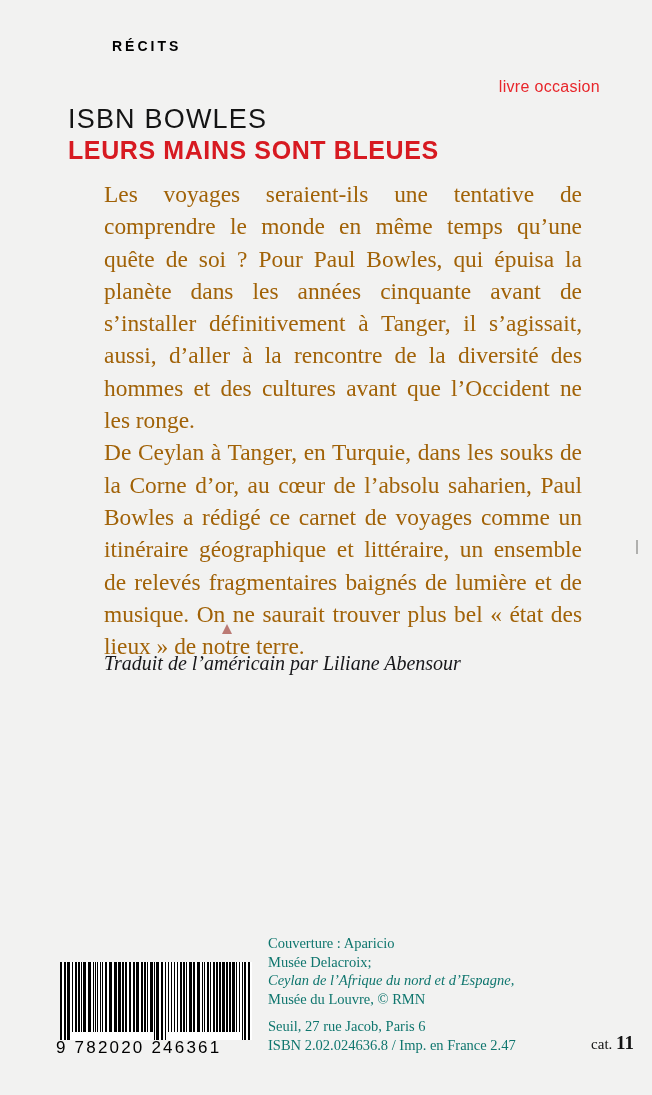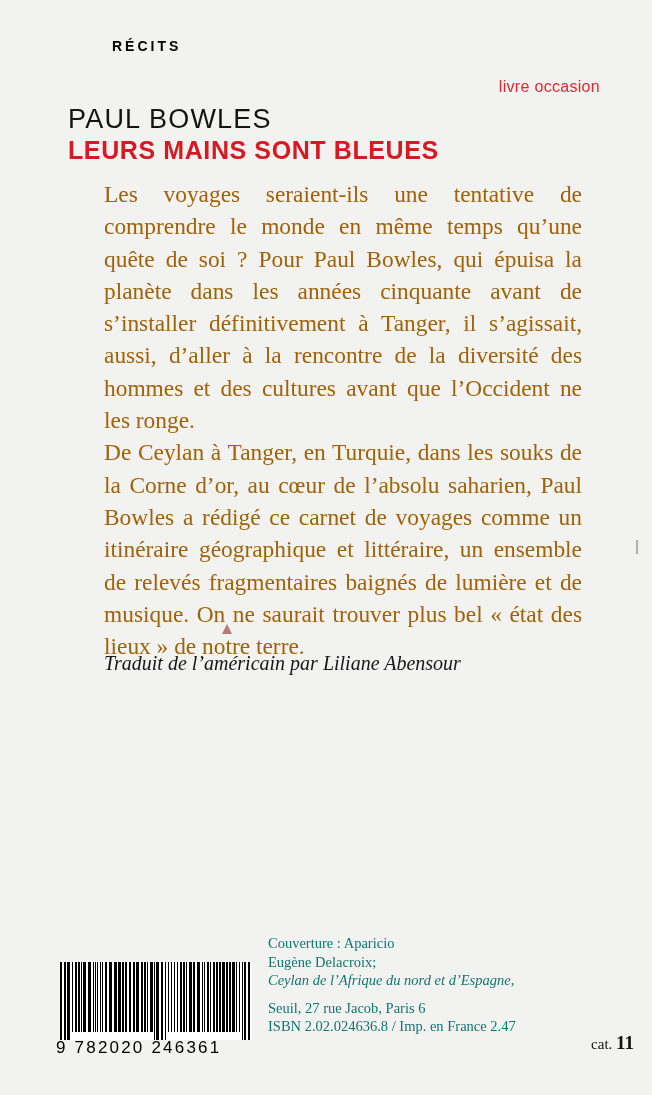--- a/index.html
+++ b/index.html
@@ -172,37 +172,38 @@
 </style>
 </head>
 <body>
 
 <div class="page">
 
   <div class="collection">RÉCITS</div>
 
   <div class="watermark">livre occasion</div>
 
-  <div class="author">PAUL BOWLES</div>
+  <div class="author">ISBN BOWLES</div>
   <div class="title">LEURS MAINS SONT BLEUES</div>
 
   <div class="blurb">
     <p>Les voyages seraient-ils une tentative de comprendre le monde en même temps qu’une quête de soi ? Pour Paul Bowles, qui épuisa la planète dans les années cinquante avant de s’installer définitivement à Tanger, il s’agissait, aussi, d’aller à la rencontre de la diversité des hommes et des cultures avant que l’Occident ne les ronge.</p>
     <p>De Ceylan à Tanger, en Turquie, dans les souks de la Corne d’or, au cœur de l’absolu saharien, Paul Bowles a rédigé ce carnet de voyages comme un itinéraire géographique et littéraire, un ensemble de relevés fragmentaires baignés de lumière et de musique. On ne saurait trouver plus bel « état des lieux » de notre terre.</p>
   </div>
 
   <div class="tick-left"></div>
   <div class="tick-right"></div>
 
   <div class="translator">Traduit de l’américain par Liliane Abensour</div>
 
   <div class="imprint">
     <div>Couverture : Aparicio</div>
-    <div>Eugène Delacroix;</div>
+    <div>Musée Delacroix;</div>
     <div class="ital">Ceylan de l’Afrique du nord et d’Espagne,</div>
+    <div>Musée du Louvre, © RMN</div>
     <div class="imprint-sep">Seuil, 27 rue Jacob, Paris 6</div>
     <div>ISBN 2.02.024636.8 / Imp. en France 2.47</div>
   </div>
 
   <div class="cat">
     <span>cat.</span>
     <b>11</b>
   </div>
 
   <div class="barcode">

